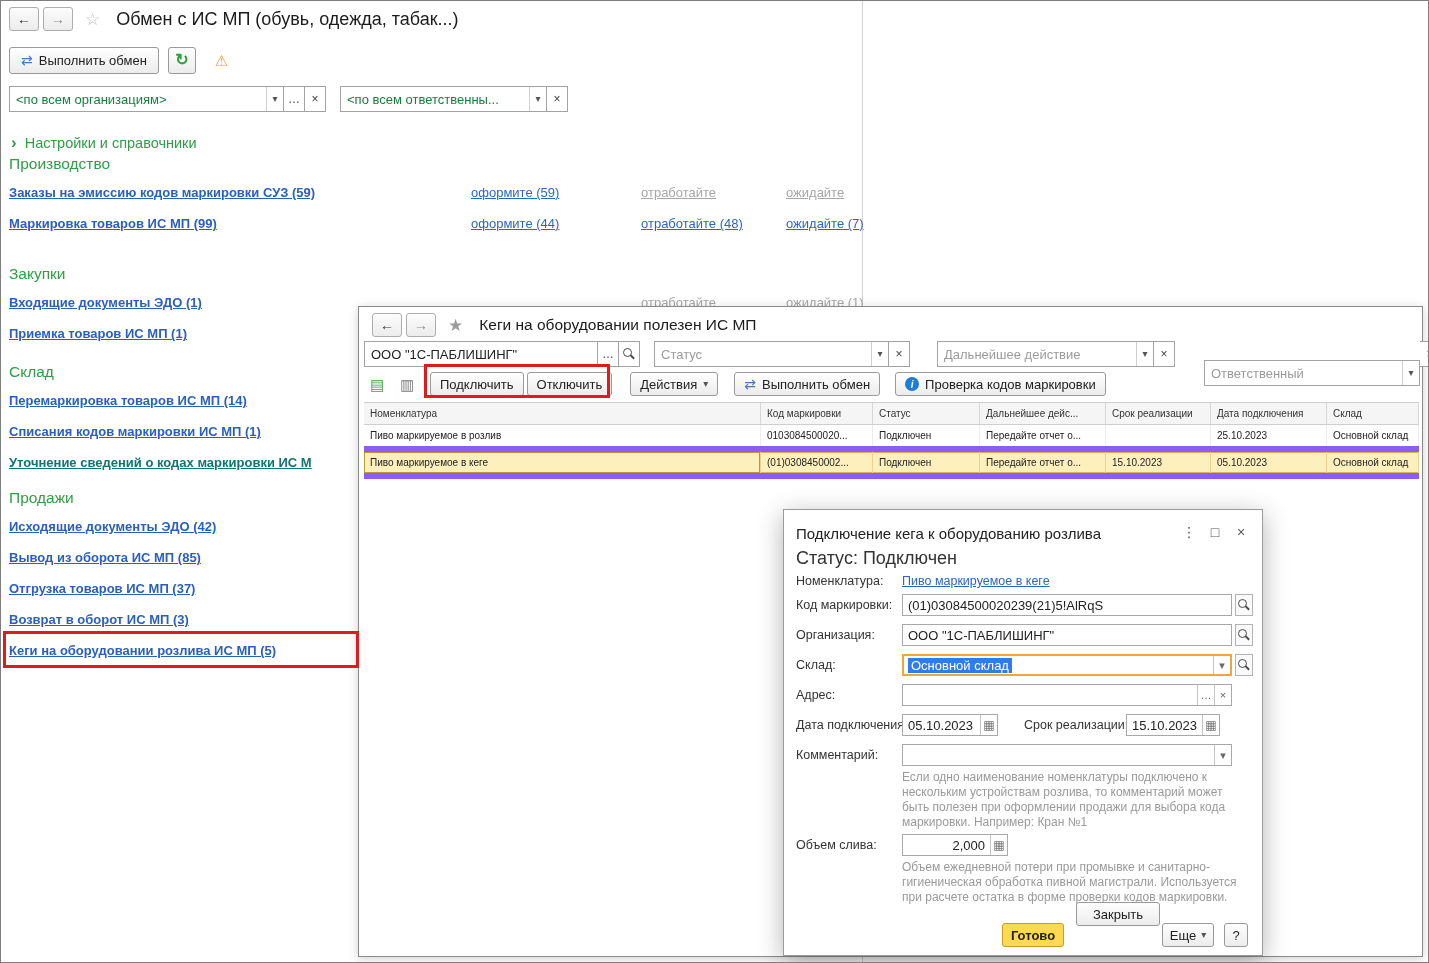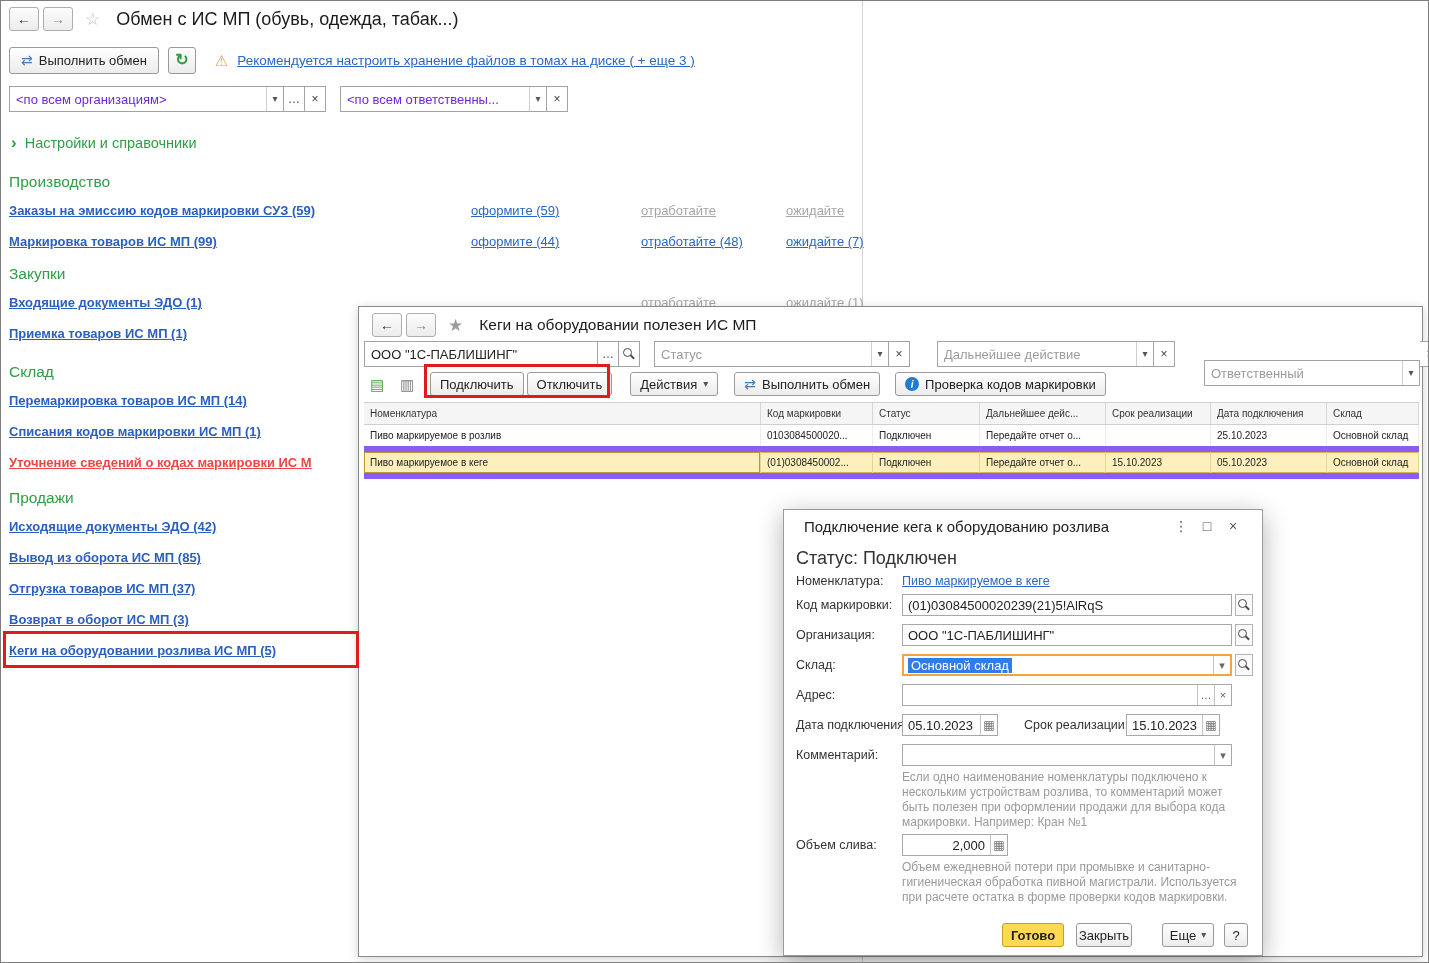--- a/index.html
+++ b/index.html
@@ -11,21 +11,21 @@
   
   .btn{display:inline-flex;align-items:center;gap:6px;height:27px;padding:0 11px;border:1px solid #9a9a9a;border-radius:3px;
        background:linear-gradient(#ffffff,#ececec);font-size:13px;color:#222;cursor:pointer;white-space:nowrap;}
   .btn.small{height:24px;padding:0 9px;}
   .iconbtn{width:28px;padding:0;justify-content:center;}
   .navbtn{width:30px;height:24px;border:1px solid #adadad;border-radius:3px;background:linear-gradient(#fcfcfc,#ececec);
           display:inline-flex;align-items:center;justify-content:center;font-size:14px;color:#333;cursor:pointer;padding:0;}
   .flatbtn{border:none;background:transparent;width:26px;height:24px;display:inline-flex;align-items:center;justify-content:center;cursor:pointer;padding:0;}
   .combo{display:flex;align-items:stretch;height:26px;border:1px solid #a3a3a3;background:#fff;}
   .cval{flex:1;display:flex;align-items:center;padding:0 6px;white-space:nowrap;overflow:hidden;}
-  .ph{color:#6d28d9;}
+  .ph{color:#15803d;}
   .ddseg{width:17px;display:flex;align-items:center;justify-content:center;border-left:1px solid #cfcfcf;color:#555;font-size:10px;cursor:pointer;}
   .aux{width:21px;height:26px;border:1px solid #a3a3a3;border-left:none;background:#fff;display:flex;align-items:center;justify-content:center;
        font-size:12px;color:#444;cursor:pointer;padding:0;}
   .combo input{border:0;outline:0;padding:0 6px;flex:1;min-width:0;font:inherit;color:#222;background:transparent;}
   .combo input::placeholder{color:#9b9b9b;opacity:1;}
   .mag{position:relative;width:12px;height:12px;display:inline-block;}
   .mag::before{content:"";position:absolute;left:0;top:0;width:7px;height:7px;border:1.5px solid #4a4a4a;border-radius:50%;}
   .mag::after{content:"";position:absolute;left:7px;top:8px;width:5px;height:1.5px;background:#4a4a4a;transform:rotate(45deg);}
   .info{width:14px;height:14px;border-radius:50%;background:#1f7cd4;color:#fff;font-size:10px;font-weight:bold;font-style:italic;
         display:inline-flex;align-items:center;justify-content:center;}
@@ -45,21 +45,21 @@
   .w1{width:275px;}
   .w2{width:207px;}
   .gap14{width:14px;}
   .mw-settings{position:absolute;top:133px;left:10px;display:flex;align-items:center;gap:8px;}
   .chev{color:#2f9e44;font-size:17px;font-weight:bold;line-height:1;}
   .grouplink{color:#2f9e44;font-size:14.5px;cursor:pointer;text-decoration:none;}
   .sec{position:absolute;left:8px;right:4px;}
   .sech{font-size:15.5px;font-weight:400;color:#2f9e44;margin:0 0 7px 0;}
   .srow{position:relative;height:31px;padding-top:5px;}
   .doclink{font-size:13px;font-weight:bold;color:#2a5fc0;text-decoration:underline;cursor:pointer;white-space:nowrap;}
-  .doclink.gray{color:#ef4444;}
+  .doclink.gray{color:#0f766e;}
   .sublink{position:absolute;top:5px;font-size:13px;color:#2a66c8;text-decoration:underline;cursor:pointer;white-space:nowrap;}
   .sublink.muted{color:#a6a6a6;}
   .col2{left:462px;text-align:center;}
   .col3{left:632px;}
   .col4{left:777px;text-decoration:underline;}
 
   
   .lw{position:absolute;left:357px;top:305px;width:1065px;height:651px;background:#fff;border:1px solid #8a8a8a;
       box-shadow:0 2px 10px rgba(0,0,0,0.18);z-index:10;}
   .lw-titlebar{position:absolute;top:5px;left:13px;display:flex;align-items:center;gap:4px;height:26px;}
@@ -79,21 +79,21 @@
   .tr{display:flex;border-bottom:6px solid #8b5cf6;background:#fff;}
   .td{padding:5px 6px;border-right:1px solid #ededed;white-space:nowrap;overflow:hidden;color:#222;}
   .tr.selected{background:#fdf0bc;box-shadow:inset 0 0 0 1px #d9b44a;}
   .tr.selected .td{border-right-color:#e7d491;}
   .cellcur{box-shadow:inset 0 0 0 1px #bd982f;}
   .c1{width:397px;}.c2w{width:112px;}.c3w{width:107px;}.c4w{width:126px;}.c5w{width:105px;}.c6w{width:116px;}.c7w{width:92px;}
 
   
   .dlg{position:absolute;left:782px;top:508px;width:480px;height:447px;background:#fff;border:1px solid #9b9b9b;
        box-shadow:0 6px 24px rgba(0,0,0,0.3);z-index:20;}
-  .dlg-tb{height:32px;display:flex;align-items:center;padding:0 20px;gap:8px;}
+  .dlg-tb{height:32px;display:flex;align-items:flex-end;padding:0 12px;gap:8px;}
   .dlg-title{font-size:15px;font-weight:400;color:#222;margin:0;flex:1;white-space:nowrap;}
   .dtbtn{border:0;background:transparent;color:#555;font-size:14px;width:18px;height:20px;cursor:pointer;padding:0;
          display:inline-flex;align-items:center;justify-content:center;}
   .dlg-body{position:absolute;left:0;right:0;top:32px;bottom:0;}
   .statusline{position:absolute;left:12px;top:6px;font-size:18px;color:#333;}
   .lbl{position:absolute;left:12px;font-size:12.5px;color:#333;line-height:22px;white-space:nowrap;}
   .vlink{position:absolute;left:118px;font-size:12.5px;line-height:22px;color:#2a66c8;text-decoration:underline;cursor:pointer;white-space:nowrap;}
   .fld{position:absolute;height:22px;border:1px solid #a8a8a8;background:#fff;display:flex;align-items:center;font-size:13px;}
   .fld input{border:0;outline:0;padding:0 5px;width:100%;height:100%;font:inherit;color:#222;background:transparent;min-width:0;}
   .fld input.right{text-align:right;}
@@ -132,21 +132,20 @@
 
     <div class="mw-cmdbar">
       <button class="btn">
         <span class="gi sync">⇄</span>
         <span>Выполнить обмен</span>
       </button>
       <button class="btn iconbtn">
         <span class="gi refresh">↻</span>
       </button>
       <span class="gi warn">⚠</span>
-      <a class="link">Рекомендуется настроить хранение файлов в томах на диске ( + еще 3 )</a>
     </div>
 
     <div class="mw-filters">
       <div class="combo w1">
         <span class="cval ph">&lt;по всем организациям&gt;</span>
         <span class="ddseg">
             <span class="gi">▾</span>
           </span>
       </div>
       <button class="aux">
@@ -165,21 +164,21 @@
       <button class="aux">
           <span class="gi">×</span>
         </button>
     </div>
 
     <div class="mw-settings">
       <span class="chev gi">›</span>
       <a class="grouplink">Настройки и справочники</a>
     </div>
 
-    <div class="sec" style="top:172px">
+    <div class="sec" style="top:154px">
       <h2 class="sech">Производство</h2>
       <div class="srow">
         <a class="doclink">Заказы на эмиссию кодов маркировки СУЗ (59)</a>
         <a class="sublink col2">оформите (59)</a>
         <a class="sublink muted col3">отработайте</a>
         <a class="sublink muted col4">ожидайте</a>
       </div>
       <div class="srow">
         <a class="doclink">Маркировка товаров ИС МП (99)</a>
         <a class="sublink col2">оформите (44)</a>
@@ -437,21 +436,21 @@
         <input class="right" value="2,000" style="">
         <span class="seg">
             <span class="gi cal">▦</span>
           </span>
       </div>
       <div class="hint" style="top:318px">Объем ежедневной потери при промывке и санитарно-гигиеническая обработка пивной магистрали. Используется при расчете остатка в форме проверки кодов маркировки.</div>
 
       <button class="dbtn done" style="top:381px;left:218px;width:62px">
         <span>Готово</span>
       </button>
-      <button class="dbtn" style="top:381px;left:292px;width:56px">
+      <button class="dbtn" style="top:360px;left:292px;width:84px">
         <span>Закрыть</span>
       </button>
       <button class="dbtn" style="top:381px;left:378px;width:52px">
         <span>Еще</span>
         <span class="gi" style="font-size:10px;color:#555">▾</span>
       </button>
       <button class="dbtn" style="top:381px;left:440px;width:24px">
         <span>?</span>
       </button>
     </div>

